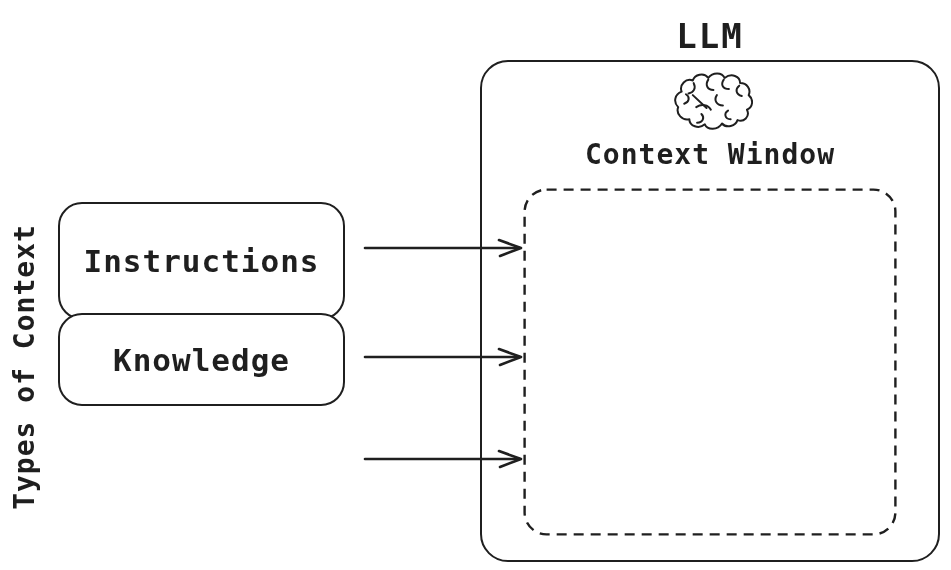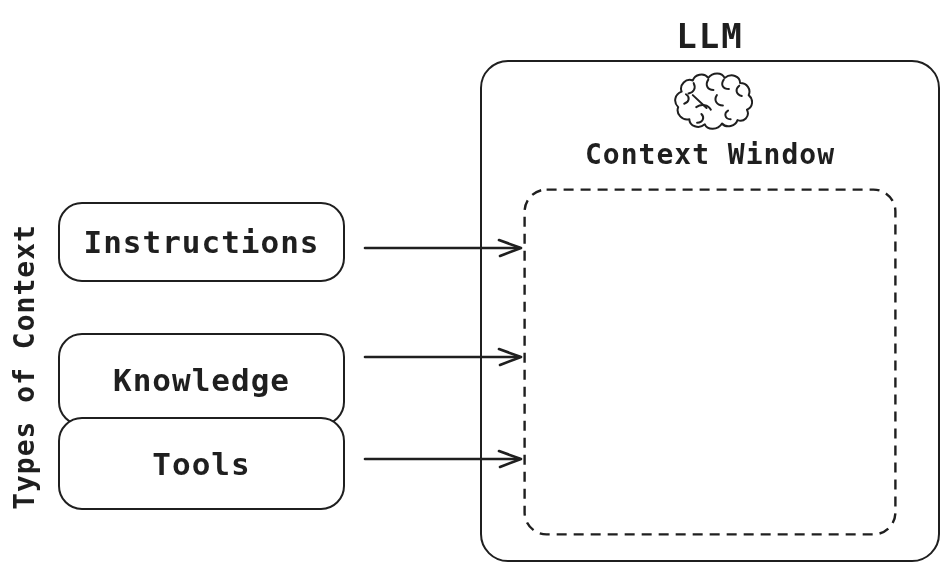--- a/index.html
+++ b/index.html
@@ -45,22 +45,22 @@
     display: flex;
     align-items: center;
     justify-content: center;
   }
   .type-box span {
     font-size: 31px;
     font-weight: bold;
     letter-spacing: 1px;
     white-space: nowrap;
   }
-  .box-0 { top: 202px; height: 80px; }
-  .box-1 { top: 313px; height: 93px; margin-top: 20px; }
+  .box-0 { top: 202px; height: 118px; }
+  .box-1 { top: 313px; height: 93px; }
   .box-2 { top: 417px; height: 93px; }
 
   
   .llm-title {
     position: absolute;
     left: 480px;
     top: 16px;
     width: 460px;
     text-align: center;
     font-size: 34px;
@@ -113,23 +113,20 @@
 <div class="canvas">
 
   <div class="side-label">Types of Context</div>
 
   <div class="type-box box-0">
     <span>Instructions</span>
   </div>
   <div class="type-box box-1">
     <span>Knowledge</span>
   </div>
-  <div class="type-box box-2">
-    <span>Tools</span>
-  </div>
 
   <div class="llm-title">LLM</div>
 
   <div class="llm-box">
 
     <svg class="brain" width="86" height="64" viewBox="0 0 100 72" fill="none" stroke="#1f1f1f" stroke-width="2.3" stroke-linecap="round" stroke-linejoin="round">
       <path d="M13,42 C7,36 9,27 17,24 C14,16 22,8 30,11 C32,4 43,1 48,8
                C53,1 64,1 67,8 C75,2 85,6 85,14 C93,14 98,21 95,28
                C101,33 100,42 93,45 C97,53 89,60 82,57 C80,64 69,67 64,61
                C59,69 47,69 44,62 C37,68 26,64 26,56 C18,58 10,50 13,42 Z" fill="#ffffff"></path>

